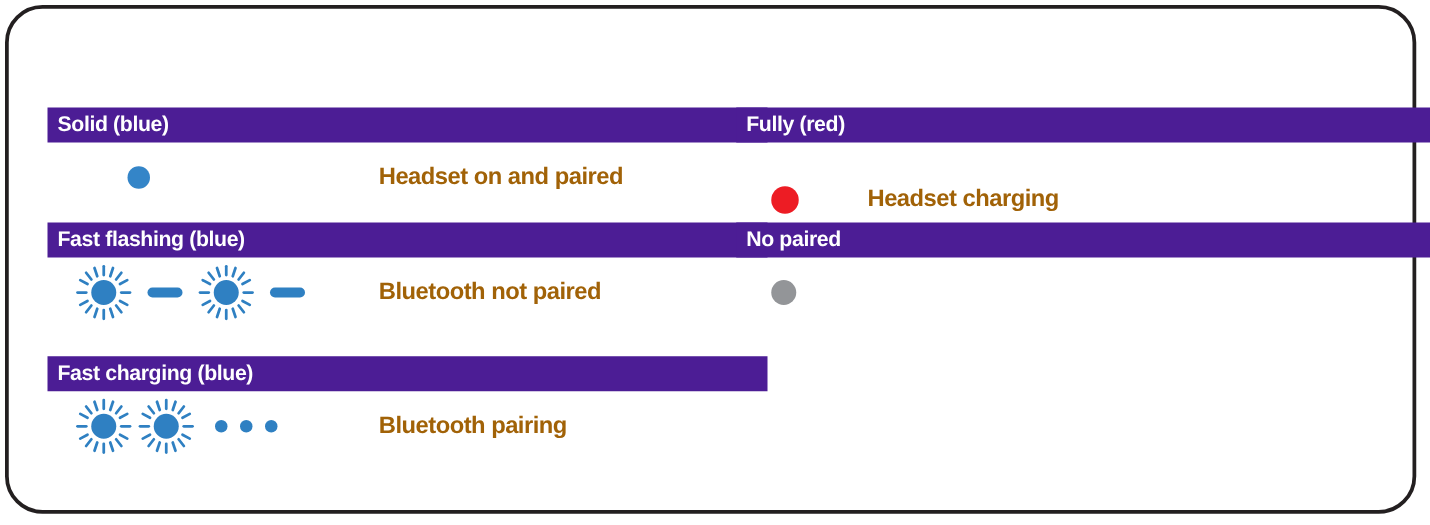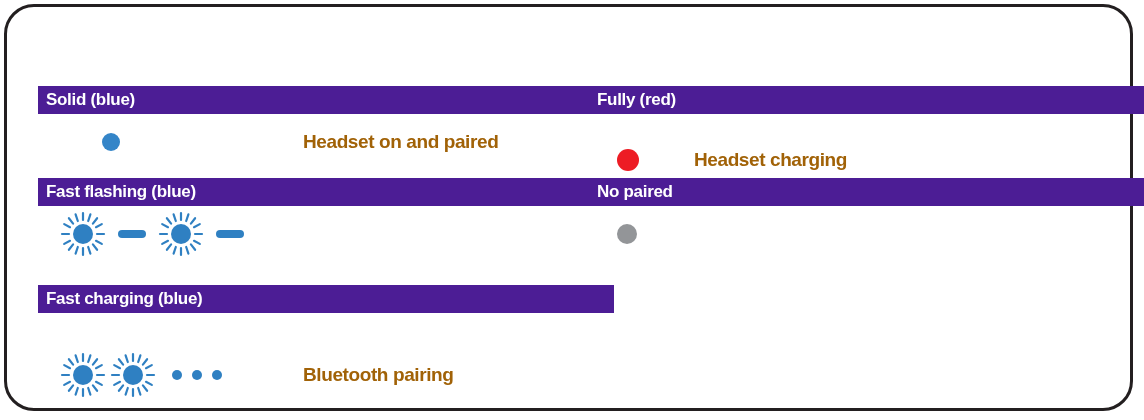--- a/index.html
+++ b/index.html
@@ -220,28 +220,29 @@
                   <line x1="2" y1="23" x2="9" y2="23"></line>
                   <line x1="4.2" y1="13.1" x2="10" y2="16.2"></line>
                   <line x1="8.9" y1="7.2" x2="13.1" y2="12.6"></line>
                   <line x1="15.6" y1="3.4" x2="17.8" y2="10"></line>
                 </g>
               </svg>
               <span class="spacer gap-12"></span>
               <span class="dash"></span>
             </div>
           </div>
+          <span class="status-desc" style="left:265px;">Bluetooth not paired</span>
         </div>
       </div>
 
       <div class="status-group" style="top:278px;">
         <div class="status-header">
           <span class="status-header-label">Fast charging (blue)</span>
         </div>
-        <div class="status-body" style="top:28px;margin-top:34px;">
+        <div class="status-body" style="top:28px;">
           <div class="indicator-area">
             <div class="flash-row" style="left:22px;">
               <svg class="sun" width="46" height="46" viewBox="0 0 46 46">
                 <circle cx="23" cy="23" r="10" fill="#2f80c2"></circle>
                 <g stroke="#2f80c2" stroke-width="2.2" stroke-linecap="round">
                   <line x1="23" y1="2" x2="23" y2="9"></line>
                   <line x1="30.4" y1="3.4" x2="28.2" y2="10"></line>
                   <line x1="37.1" y1="7.2" x2="32.9" y2="12.6"></line>
                   <line x1="41.8" y1="13.1" x2="36" y2="16.2"></line>
                   <line x1="44" y1="23" x2="37" y2="23"></line>

